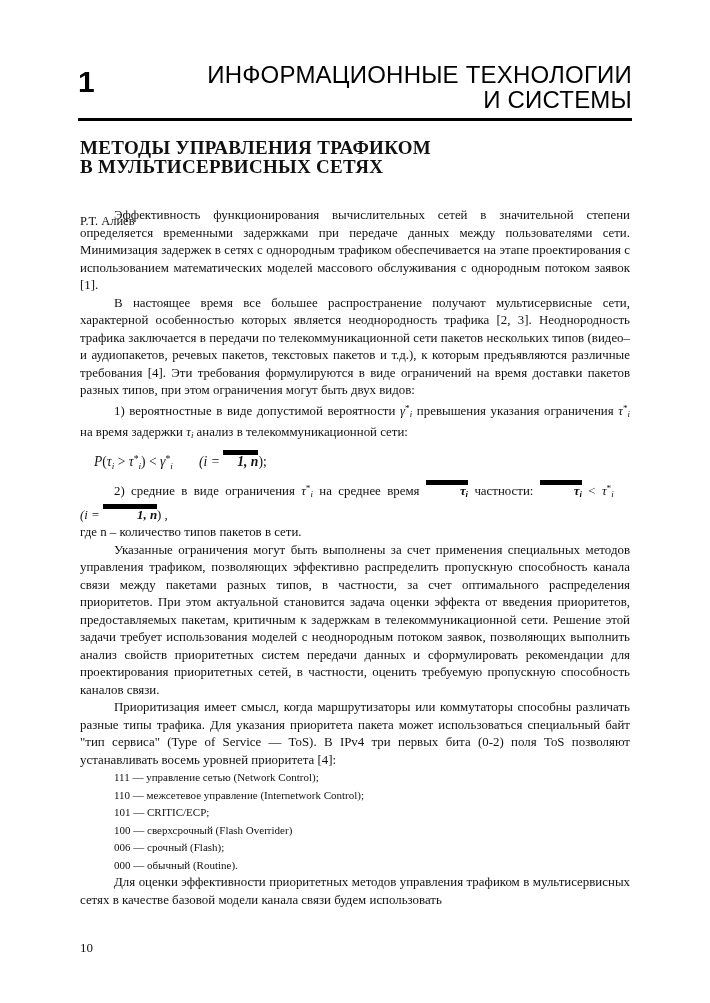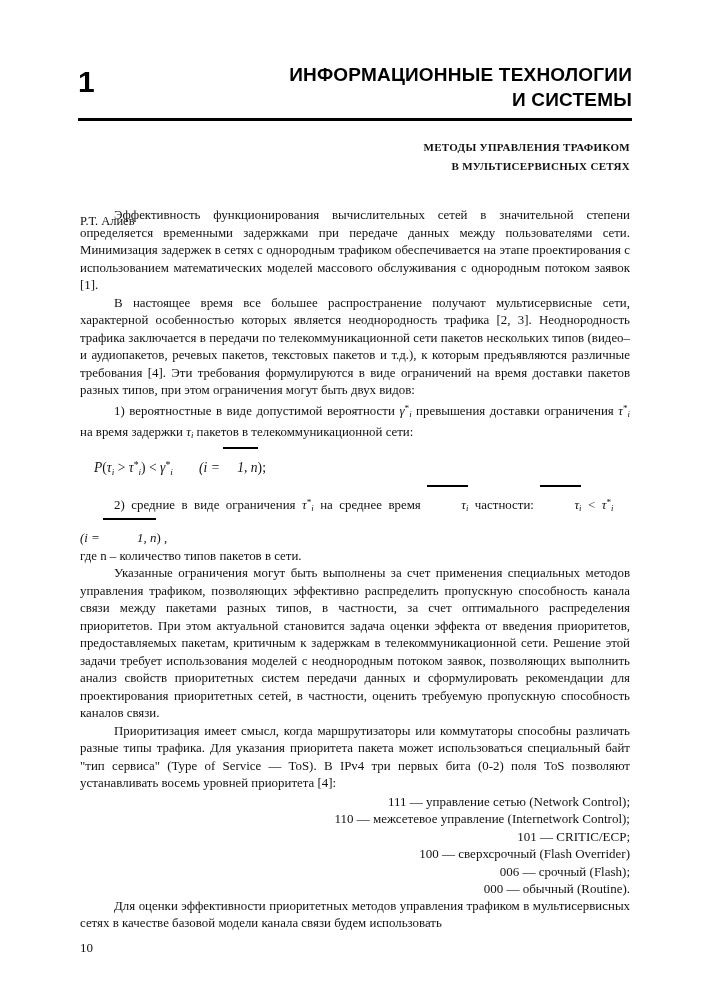--- a/index.html
+++ b/index.html
@@ -39,45 +39,45 @@
     font-family: "Liberation Sans", "DejaVu Sans", sans-serif;
     font-weight: bold;
     font-size: 30px;
     line-height: 32px;
     color: #000000;
     padding-top: 4px;
     flex: 0 0 auto;
   }
   .header-title {
     font-family: "Liberation Sans", "DejaVu Sans", sans-serif;
-    font-weight: bold;
-    font-size: 19px;
+    font-weight: normal;
+    font-size: 24px;
     line-height: 25px;
     letter-spacing: 0.2px;
     text-align: right;
     color: #000000;
     flex: 1 1 auto;
   }
   .header-rule {
     margin-top: 6px;
     height: 3px;
     background: #000000;
     width: 554px;
   }
 
   
   .article-title {
     position: absolute;
     left: 80px;
     top: 138px;
     width: 550px;
-    text-align: right;
+    text-align: left;
     font-family: "Liberation Serif", "DejaVu Serif", serif;
     font-weight: bold;
-    font-size: 11px;
+    font-size: 19px;
     line-height: 19px;
     letter-spacing: 0.3px;
   }
   .article-author {
     position: absolute;
     left: 80px;
     top: 179px;
     width: 550px;
     text-align: left;
     font-size: 12.5px;
@@ -99,22 +99,22 @@
     font-size: 12.9px;
     line-height: 17.5px;
     hyphens: none;
   }
   p.noindent {
     text-indent: 0;
   }
   .list-line {
     margin: 0;
     text-indent: 34px;
-    text-align: right;
-    font-size: 13px;
+    text-align: left;
+    font-size: 11px;
     line-height: 17.5px;
   }
   .formula-line {
     margin: 0;
     text-indent: 14px;
     text-align: left;
     font-size: 13.6px;
     line-height: 23px;
     padding-top: 2px;
     padding-bottom: 2px;
@@ -131,24 +131,25 @@
     font-size: 0.68em;
     vertical-align: -0.28em;
     font-style: italic;
   }
   .sup {
     font-size: 0.72em;
     vertical-align: 0.45em;
     font-style: normal;
   }
   .ovl {
-    border-top: 2px solid #000000;
-    padding-top: 12px;
+    border-top: 5px solid #000000;
+    padding-top: 0px;
     display: inline-block;
     line-height: 1em;
+    font-weight: bold;
   }
   .gap-sm { display: inline-block; width: 10px; }
   .gap-md { display: inline-block; width: 26px; }
 
   
   .page-number {
     position: absolute;
     left: 80px;
     top: 940px;
     font-size: 13px;
@@ -181,29 +182,29 @@
 
     <p class="para">Эффективность функционирования вычислительных сетей в значительной степени определяется временными задержками при передаче данных между пользователями сети. Минимизация задержек в сетях с однородным трафиком обеспечивается на этапе проектирования с использованием математических моделей массового обслуживания с однородным потоком заявок [1].</p>
 
     <p class="para">В настоящее время все большее распространение получают мультисервисные сети, характерной особенностью которых является неоднородность трафика [2, 3]. Неоднородность трафика заключается в передачи по телекоммуникационной сети пакетов нескольких типов (видео– и аудиопакетов, речевых пакетов, текстовых пакетов и т.д.), к которым предъявляются различные требования [4]. Эти требования формулируются в виде ограничений на время доставки пакетов разных типов, при этом ограничения могут быть двух видов:</p>
 
     <p class="para">
       <span>1) вероятностные в виде допустимой вероятности</span>
       <span class="math">
         <span>γ</span><span class="sup">*</span><span class="sub">i</span>
       </span>
-      <span>превышения доставки ограничения</span>
+      <span>превышения указания ограничения</span>
       <span class="math">
         <span>τ</span><span class="sup">*</span><span class="sub">i</span>
       </span>
       <span>на время задержки</span>
       <span class="math">
         <span>τ</span><span class="sub">i</span>
       </span>
-      <span>пакетов в телекоммуникационной сети:</span>
+      <span>анализ в телекоммуникационной сети:</span>
     </p>
 
     <p class="formula-line">
       <span class="math"><span>P</span><span class="mathup">(</span><span>τ</span><span class="sub">i</span><span class="mathup"> &gt; </span><span>τ</span><span class="sup">*</span><span class="sub">i</span><span class="mathup">)</span><span class="mathup"> &lt; </span><span>γ</span><span class="sup">*</span><span class="sub">i</span></span><span class="gap-md"></span><span class="math"><span>(i = </span><span class="ovl">1, n</span><span class="mathup">);</span></span>
     </p>
 
     <p class="para">
       <span>2) средние в виде ограничения</span>
       <span class="math">
         <span>τ</span><span class="sup">*</span><span class="sub">i</span>

